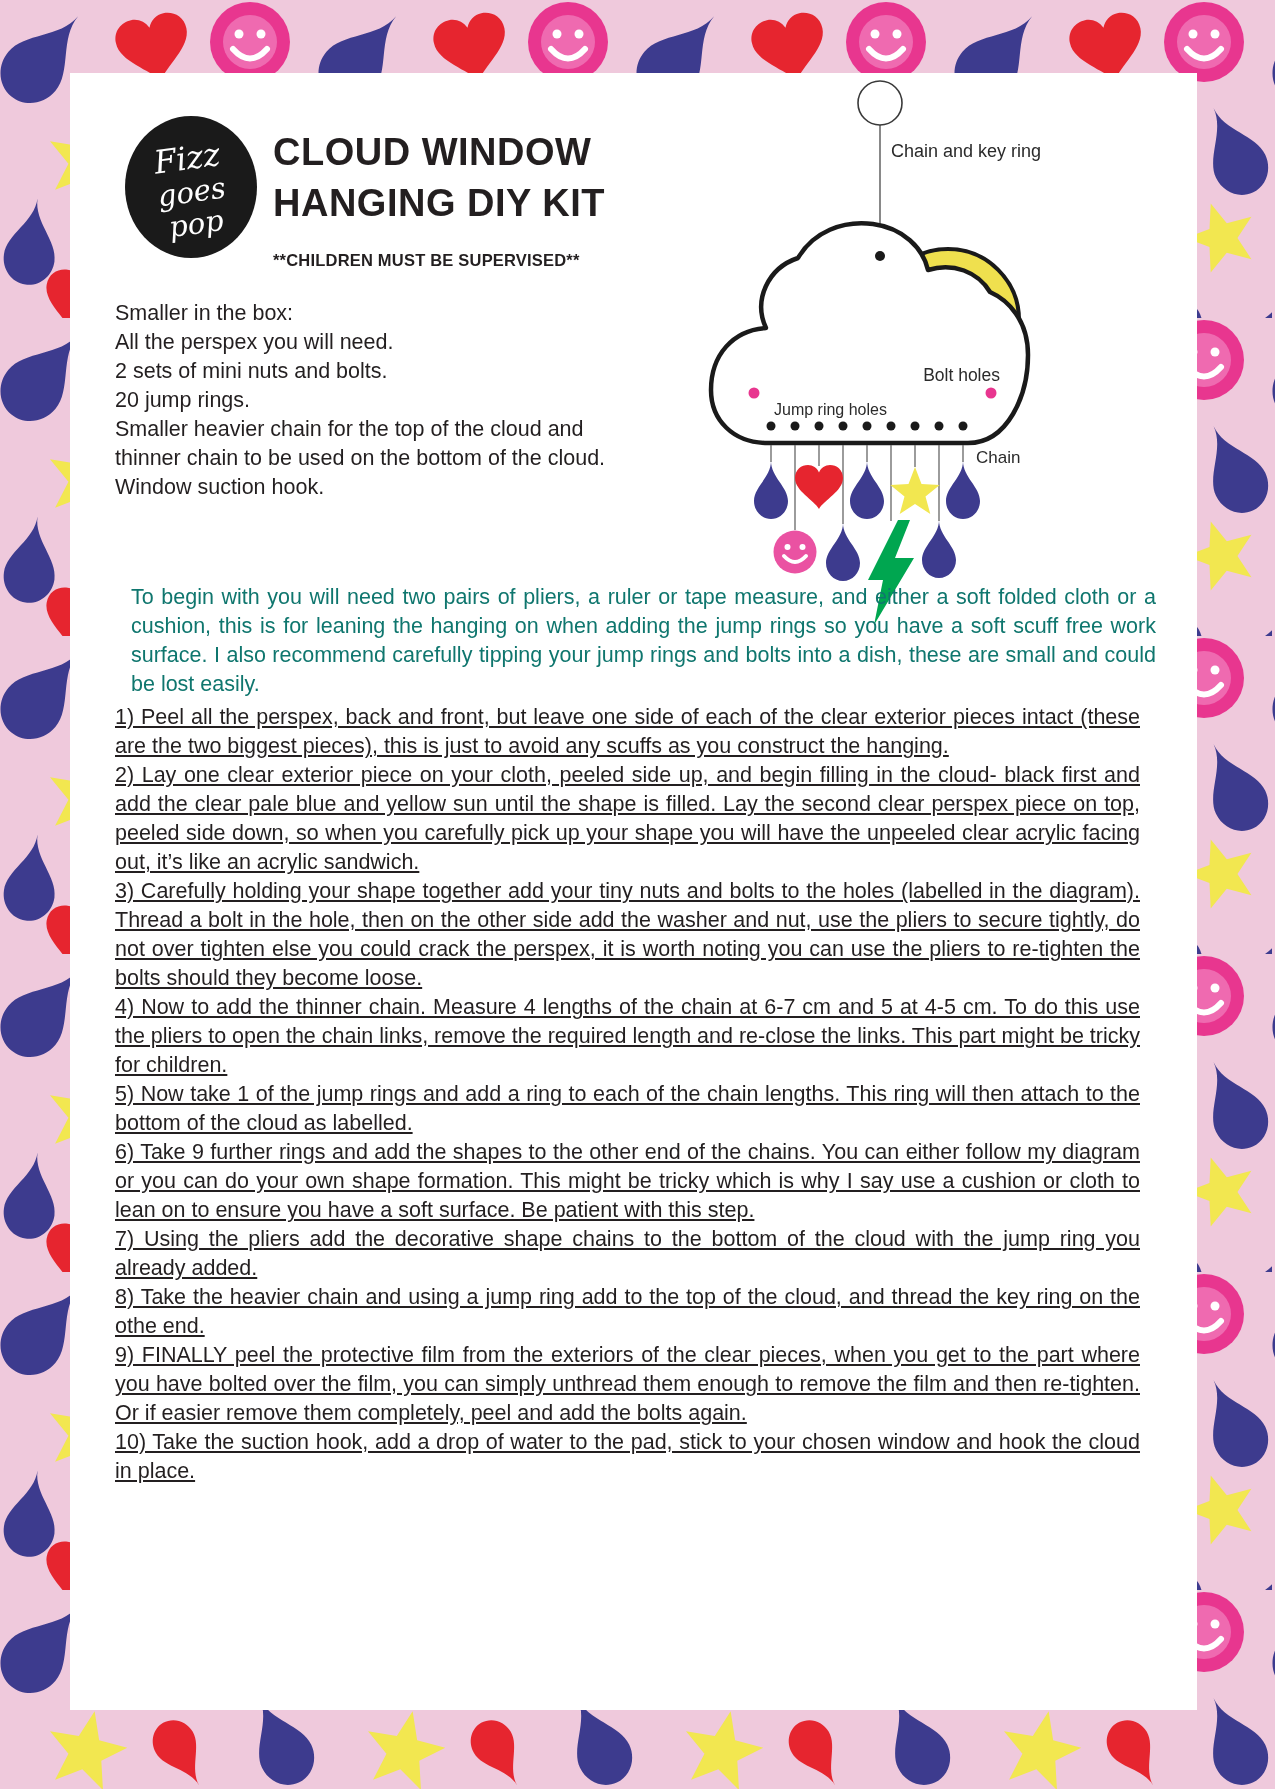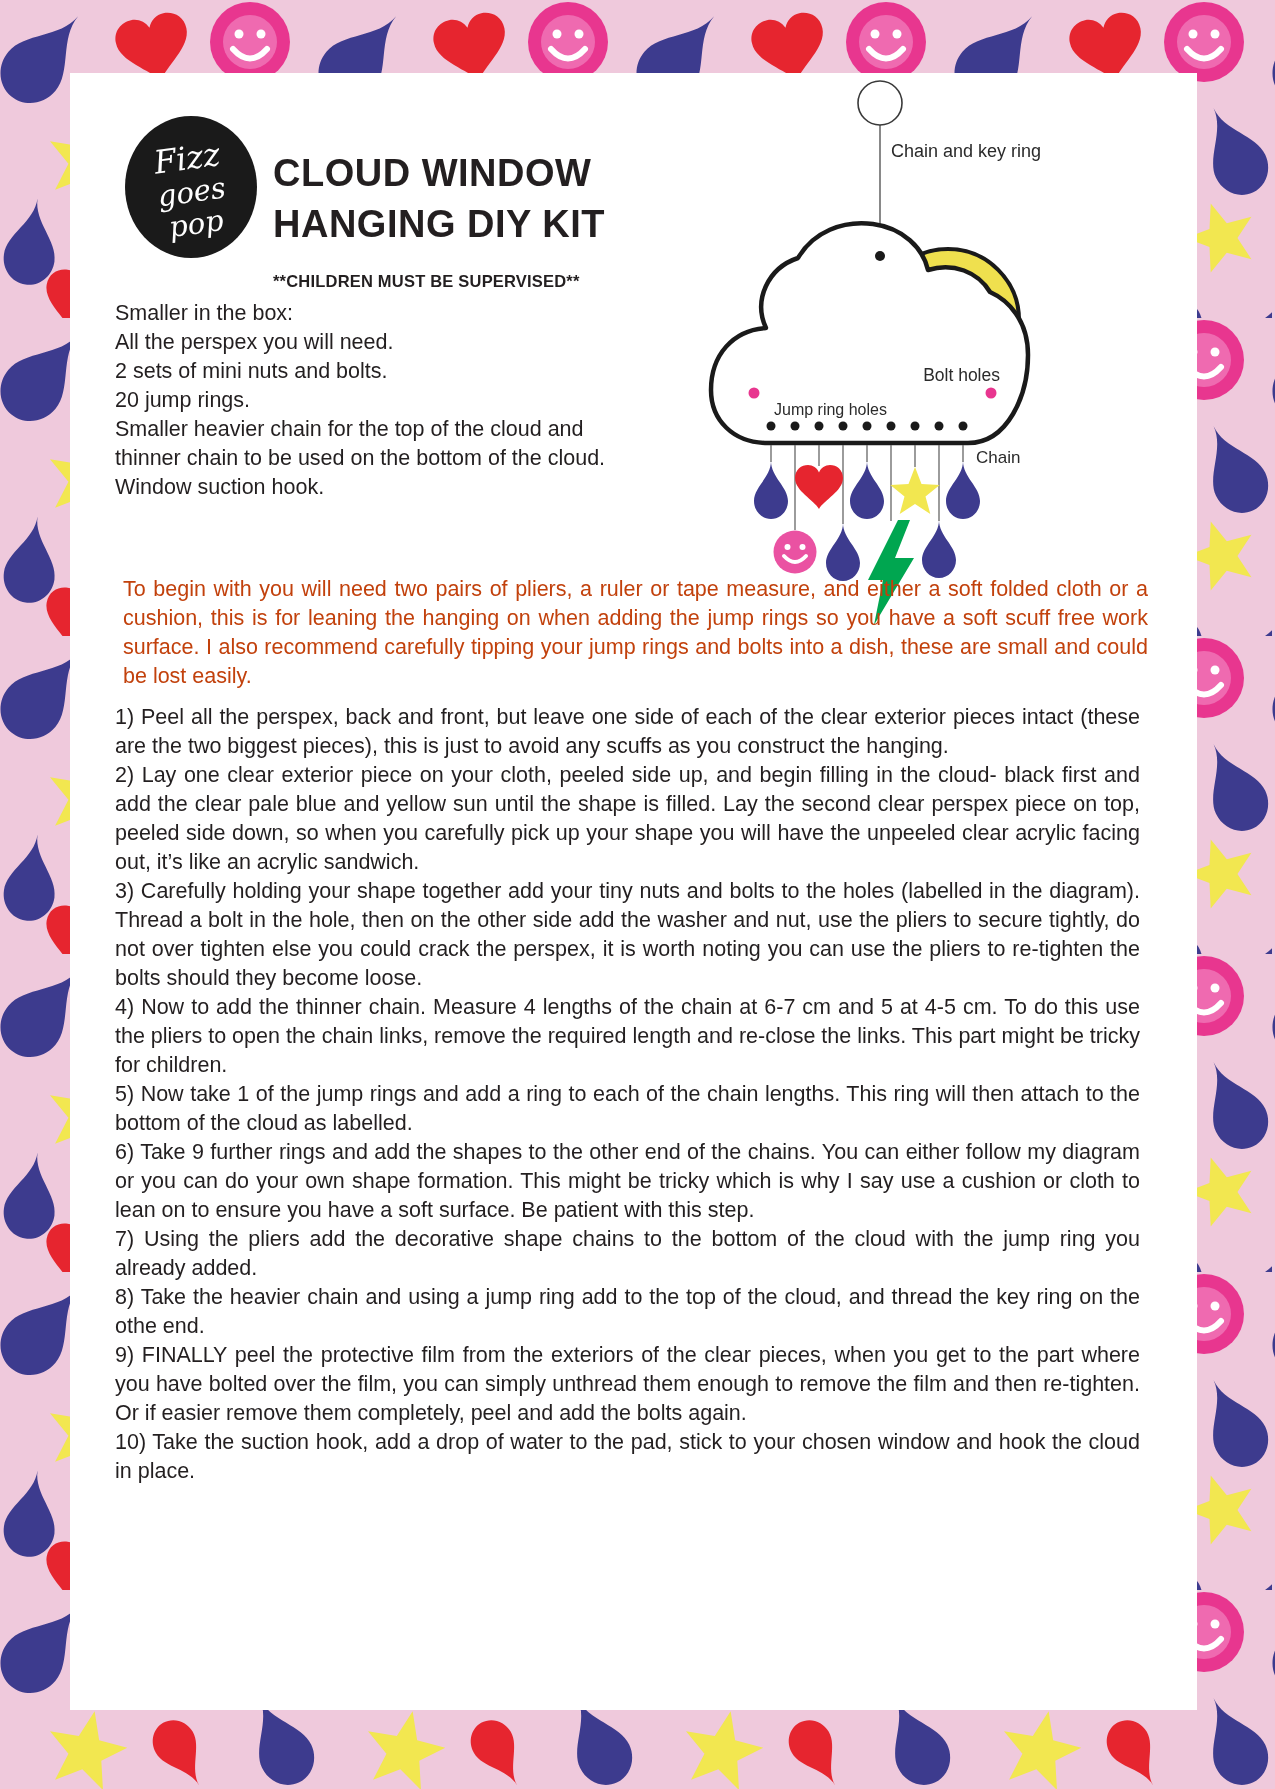--- a/index.html
+++ b/index.html
@@ -1,27 +1,27 @@
 <!DOCTYPE html>
 <html><head>
 <meta charset="utf-8">
 <style>
   html,body{margin:0;padding:0;}
   body{background:#efc9dc;font-family:"Liberation Sans",sans-serif;}
   .page{position:relative;width:1275px;height:1789px;overflow:hidden;background:#efc9dc;}
   .bg{position:absolute;left:0;top:0;z-index:0;}
   .card{position:absolute;left:70px;top:73px;width:1127px;height:1637px;background:#ffffff;z-index:1;}
   .logo{position:absolute;left:50px;top:38px;}
-  .title-block{position:absolute;left:203px;top:75px;color:#231f20;}
+  .title-block{position:absolute;left:203px;top:54px;color:#231f20;}
   .title-line{font-size:38px;font-weight:bold;line-height:51px;letter-spacing:0.5px;}
   .subtitle{font-size:16.5px;font-weight:bold;margin-top:22px;letter-spacing:0.2px;}
   .diagram{position:absolute;left:548px;top:0px;}
   .included{position:absolute;left:45px;top:226px;width:512px;font-size:21.5px;line-height:29px;color:#231f20;}
-  .intro{position:absolute;left:45px;top:494px;width:1025px;margin:8px;font-size:21.5px;line-height:29px;color:#c2410c;text-align:justify;}
-  .steps{position:absolute;left:45px;top:630px;width:1025px;font-size:21.5px;line-height:29px;color:#231f20;}
+  .intro{position:absolute;left:45px;top:494px;width:1025px;margin:16px;font-size:21.5px;line-height:29px;color:#0f766e;text-align:justify;}
+  .steps{position:absolute;left:45px;top:630px;width:1025px;font-size:21.5px;line-height:29px;color:#231f20;text-decoration:underline;}
   .steps p{margin:0;text-align:justify;}
   svg text{font-family:"Liberation Sans",sans-serif;fill:#2b2b2b;}
   .logo-word{font-family:"DejaVu Serif",serif;font-style:italic;fill:#ffffff;}
 </style>
 </head>
 <body>
 
 <div class="page">
 
   <svg class="bg" width="1275" height="1789" aria-hidden="true">

